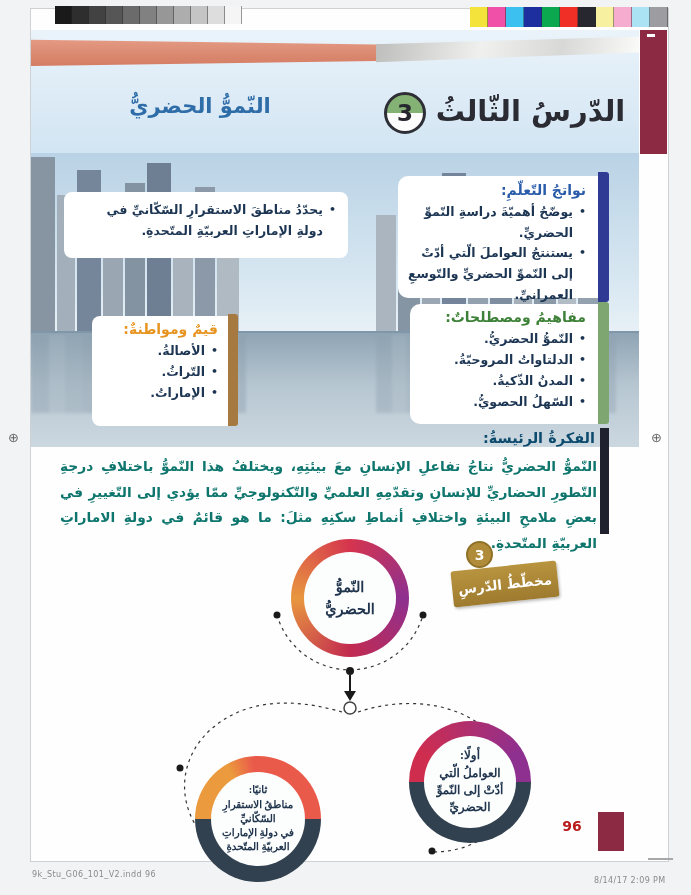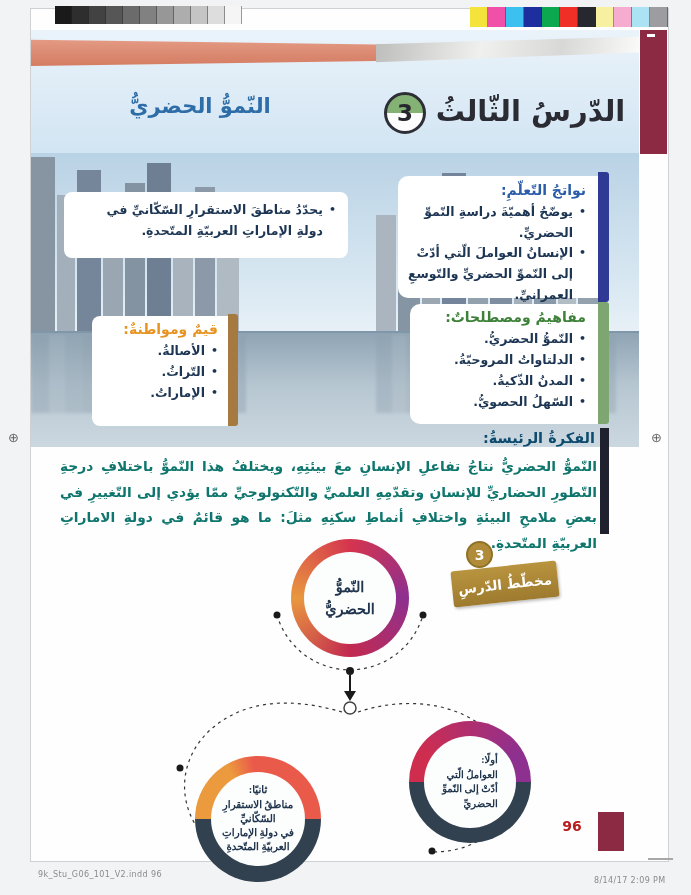--- a/index.html
+++ b/index.html
@@ -84,28 +84,28 @@
   .inner{position:absolute;border-radius:50%;background:#fcfdfd;display:flex;align-items:center;justify-content:center;
     text-align:center;font-weight:bold;color:#21364e;white-space:pre-line;direction:rtl;font-family:Liberation Serif, serif;}
   .node-root{left:291px;top:539px;width:118px;height:118px;}
   .node-root .ring{background:conic-gradient(from 0deg,#d5344e,#8e3090 90deg,#c22a50 180deg,#e8973f 270deg,#d5344e 360deg);}
   .node-root .inner{inset:13px;font-size:14.5px;line-height:1.55;}
   .node-second{left:195px;top:756px;width:126px;height:126px;}
   .node-second .ring{background:conic-gradient(from 270deg,#eb9a3d 0deg 60deg,#ea5a4b 85deg 180deg,#32414f 180deg 360deg);}
   .node-second .inner{inset:16px;font-size:10.3px;line-height:1.38;}
   .node-first{left:409px;top:721px;width:122px;height:122px;}
   .node-first .ring{background:conic-gradient(from 270deg,#cf2d4e 0deg 30deg,#8e3090 150deg 180deg,#32414f 180deg 360deg);}
-  .node-first .inner{inset:15px;font-size:10px;line-height:1.45;text-align:right;}
+  .node-first .inner{inset:15px;font-size:12px;line-height:1.45;}
 
   
   .pagenum{left:552px;top:818px;width:40px;font-size:14px;font-weight:bold;color:#b91c1c;text-align:center;z-index:3;}
   .maroon-block{left:598px;top:812px;width:26px;height:39px;background:#8d2a43;z-index:3;}
   .edge-dash{left:648px;top:858px;width:25px;height:2px;background:#a8a8a8;z-index:9;}
   .foot{font-size:8px;color:#8a8a8a;letter-spacing:.4px;z-index:9;}
-  .foot-l{left:38px;top:870px;}
+  .foot-l{left:32px;top:870px;}
   .foot-r{left:594px;top:876px;}
 </style>
 </head>
 <body>
 
 <div class="stage">
 
   <div class="abs sheet"></div>
 
   <div class="abs cal gray-strip">
@@ -176,21 +176,21 @@
   </div>
 
   <div class="abs wbox outcomes-box">
     <div class="box-title t-blue">نواتجُ التّعلّمِ:</div>
     <div class="li">
       <span class="blt">•</span>
       <span>يوضّحُ أهميّةَ دراسةِ النّموِّ الحضريِّ.</span>
     </div>
     <div class="li">
       <span class="blt">•</span>
-      <span>الإنسانُ العواملَ الّتي أدّتْ إلى النّموِّ الحضريِّ والتّوسعِ العمرانيِّ.</span>
+      <span>يستنتجُ العواملَ الّتي أدّتْ إلى النّموِّ الحضريِّ والتّوسعِ العمرانيِّ.</span>
     </div>
   </div>
   <div class="abs sidebar bar-blue"></div>
 
   <div class="abs wbox left-outcome-box">
     <div class="li">
       <span class="blt">•</span>
       <span>يحدّدُ مناطقَ الاستقرارِ السّكّانيِّ في دولةِ الإماراتِ العربيّةِ المتّحدةِ.</span>
     </div>
   </div>

